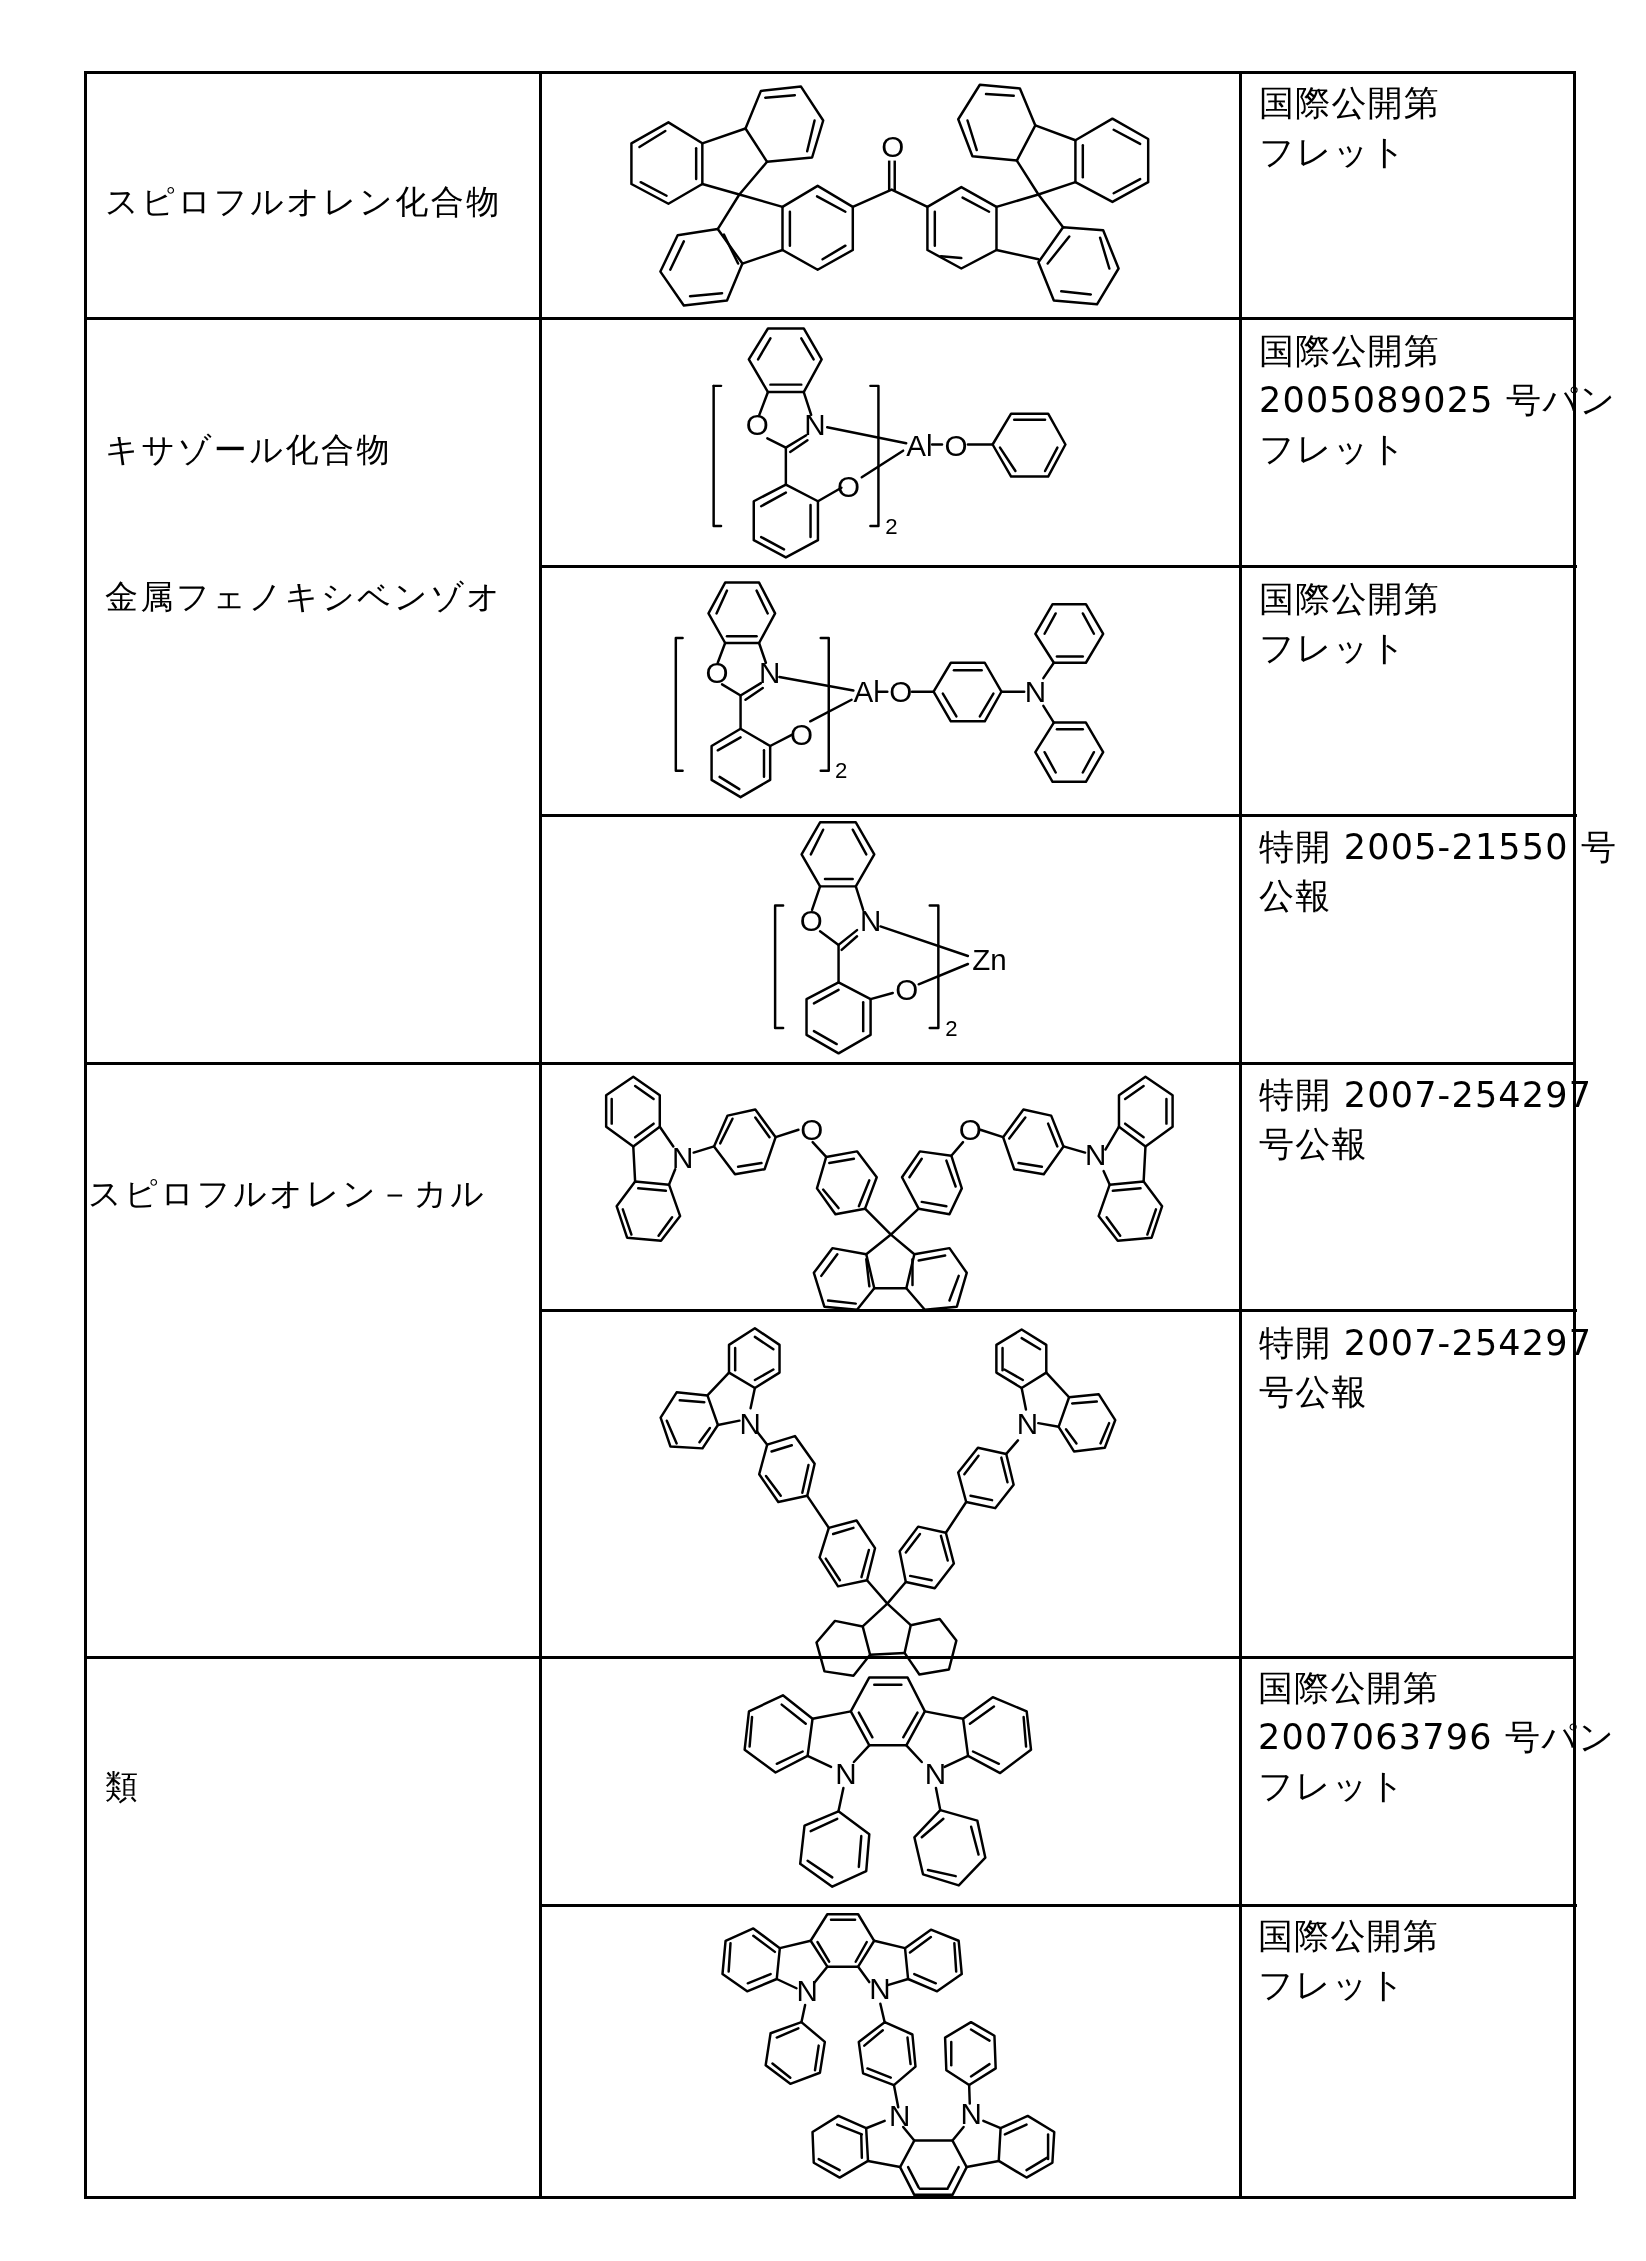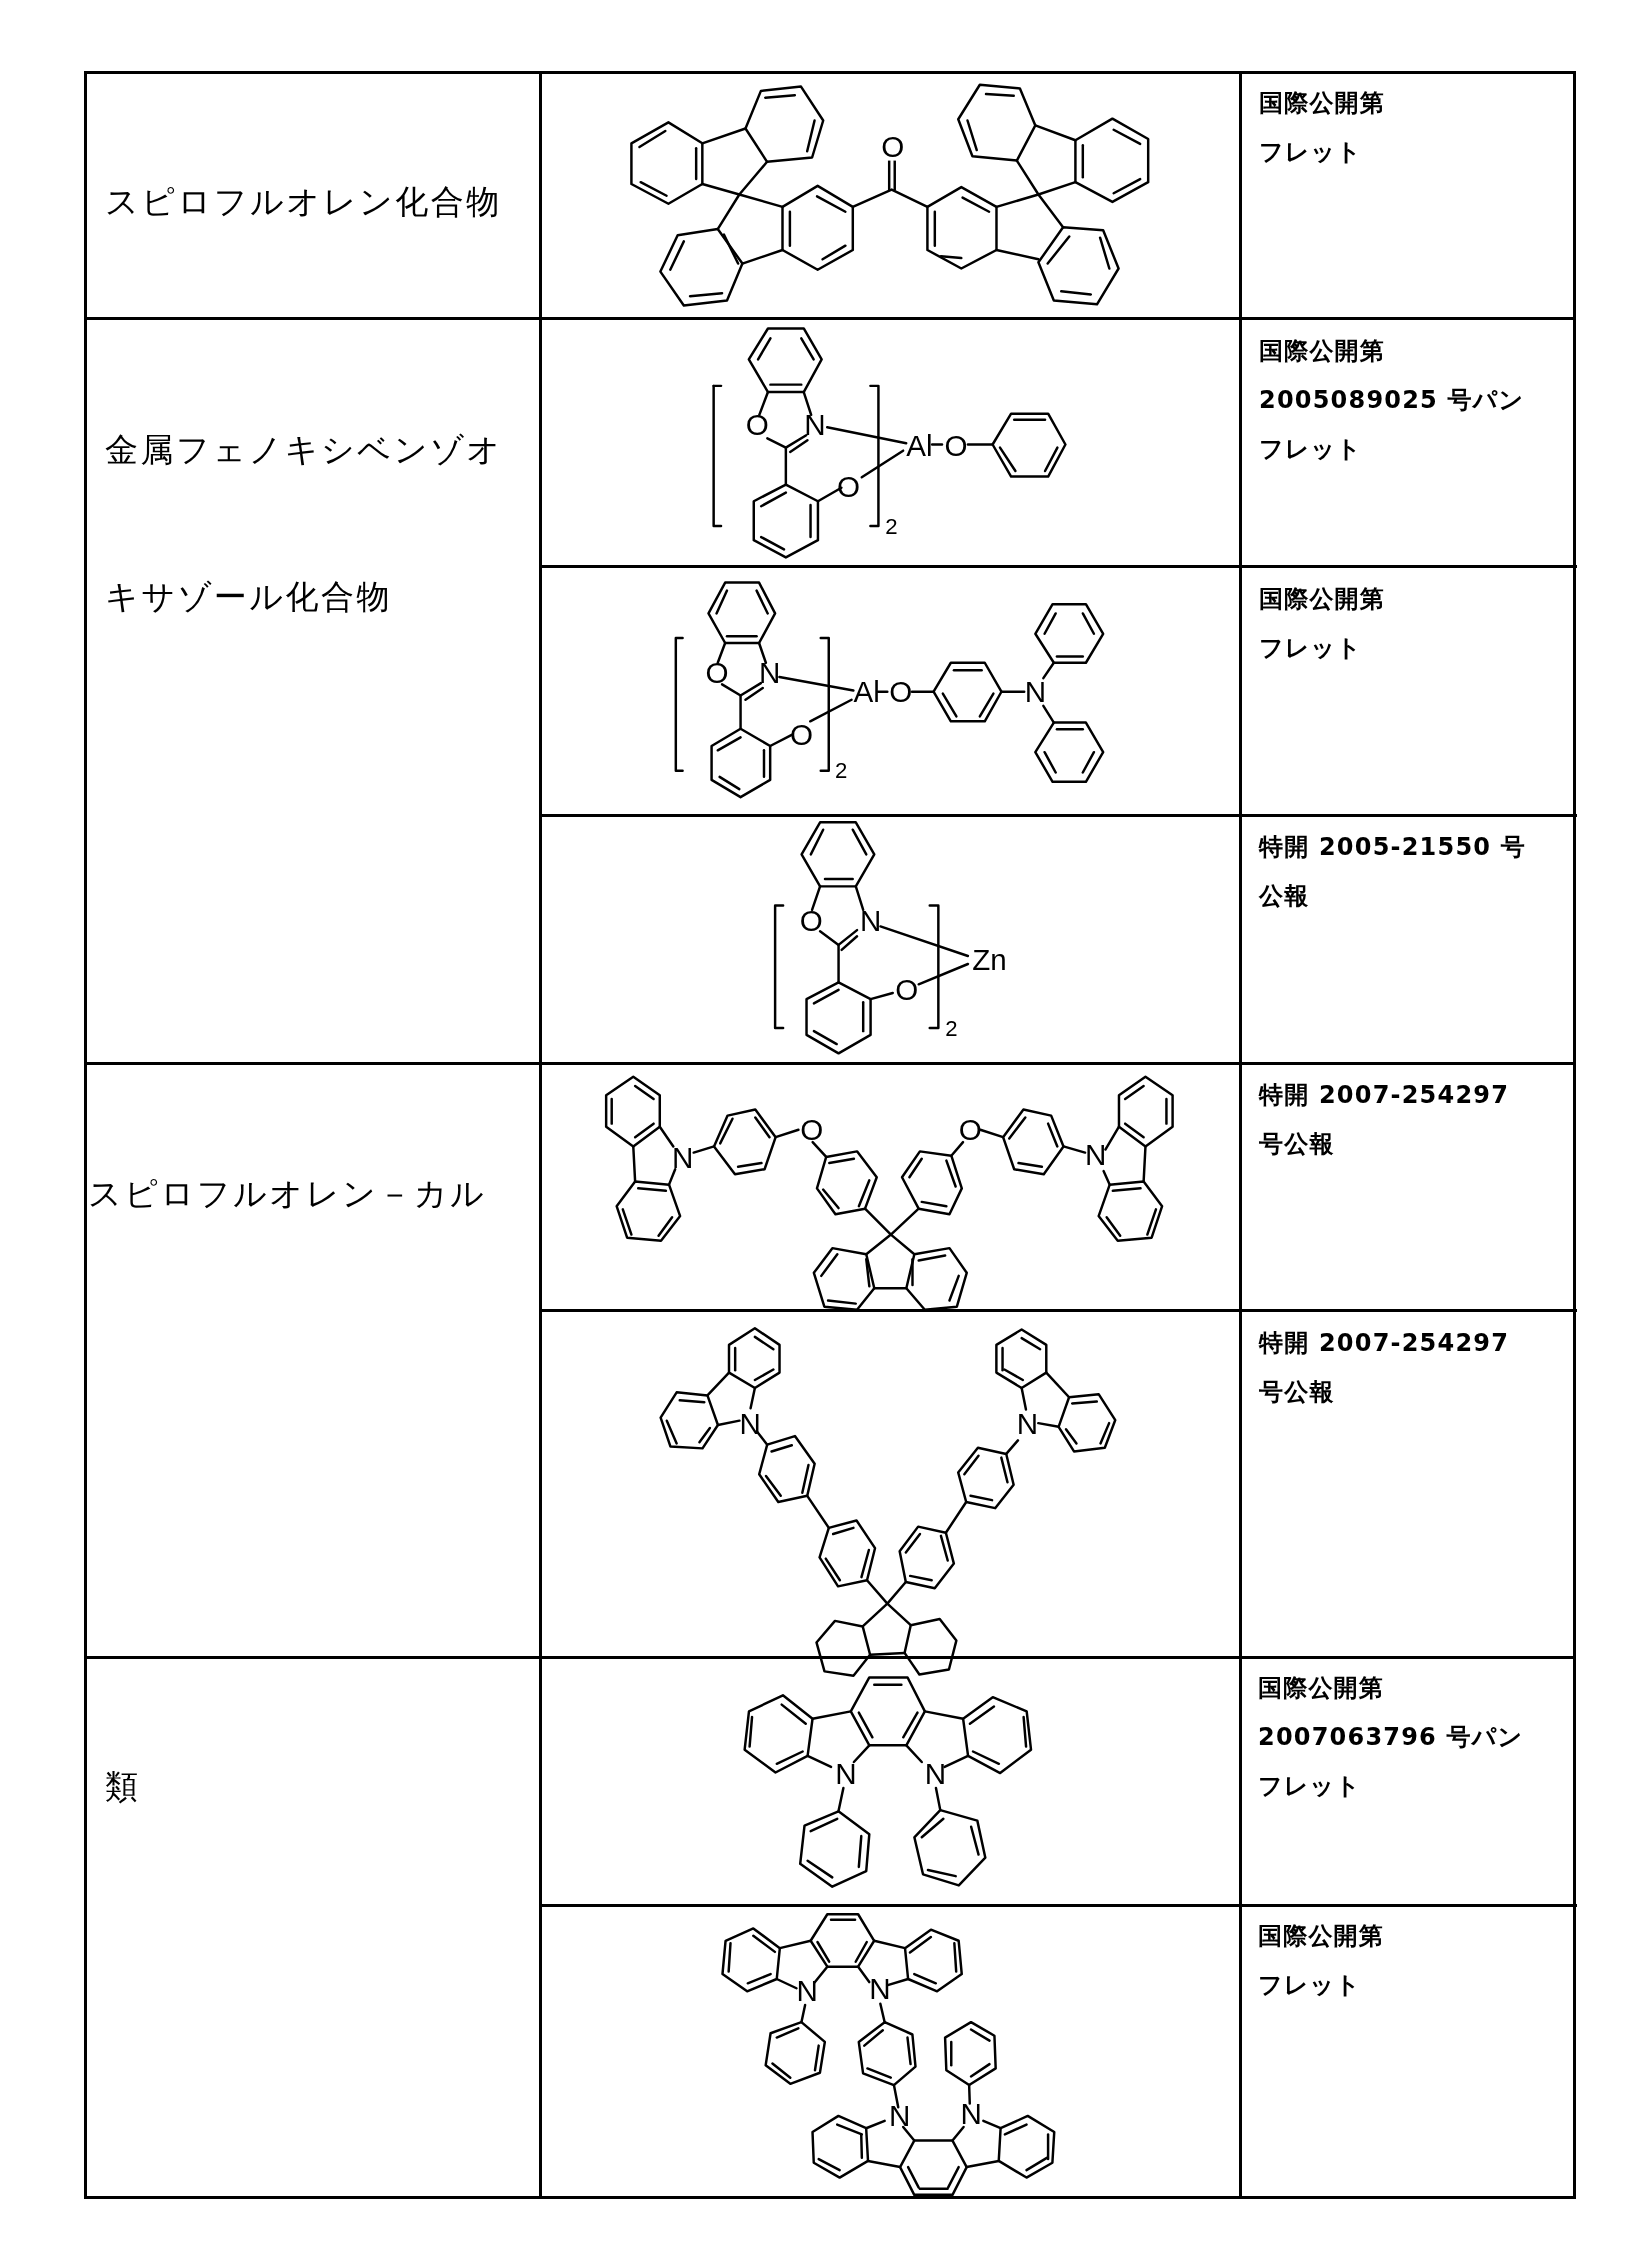--- a/index.html
+++ b/index.html
@@ -4,21 +4,21 @@
 <style>
   html, body { margin:0; padding:0; background:#ffffff; }
   body { width:1647px; height:2261px; position:relative; overflow:hidden;
          font-family:"DejaVu Sans", "Liberation Sans", sans-serif; color:#000; }
   .tbl { position:absolute; left:84px; top:71px; width:1492px; height:2128px;
          border:3.1px solid #000; box-sizing:border-box; }
   .hline { position:absolute; height:2.5px; background:#000; }
   .vline { position:absolute; width:2.5px; background:#000; }
   .cell-text { position:absolute; font-size:33px; line-height:49px; font-weight:normal;
                letter-spacing:2.5px; white-space:pre-wrap; }
-  .ref-text { position:absolute; font-size:24px; line-height:49px; font-weight:bold;
+  .ref-text { position:absolute; font-size:35px; line-height:49px; font-weight:normal;
               letter-spacing:1.2px; }
   .struct { position:absolute; }
   .struct svg { display:block; overflow:visible; }
   .struct line, .struct polyline, .struct polygon, .struct path { stroke:#000; stroke-width:4; fill:none; stroke-linecap:round; stroke-linejoin:round; }
   .struct text { font-family:"Liberation Sans", sans-serif; font-size:48px; fill:#000; }
   .struct .lbl-bg { fill:#fff; stroke:none; }
 </style>
 </head>
 <body>
 
@@ -33,22 +33,22 @@
 
 <div class="hline" style="left:541px; top:565px; width:1036px;"></div>
 <div class="hline" style="left:541px; top:814px; width:1036px;"></div>
 <div class="hline" style="left:541px; top:1309px; width:1036px;"></div>
 <div class="hline" style="left:541px; top:1904px; width:1036px;"></div>
 
 <div class="cell-text" style="left:105px; top:79px;">
   <div>スピロフルオレン化合物</div>
 </div>
 <div class="cell-text" style="left:105px; top:327px;">
+  <div>キサゾール化合物</div>
   <div>金属フェノキシベンゾオ</div>
-  <div>キサゾール化合物</div>
 </div>
 <div class="cell-text" style="left:88px; top:1071px;">
   <div>スピロフルオレン－カル</div>
 </div>
 <div class="cell-text" style="left:105px; top:1664px;">
   <div>類</div>
 </div>
 
 <div class="ref-text" style="left:1259px; top:79px;">
   <div>国際公開第</div>

